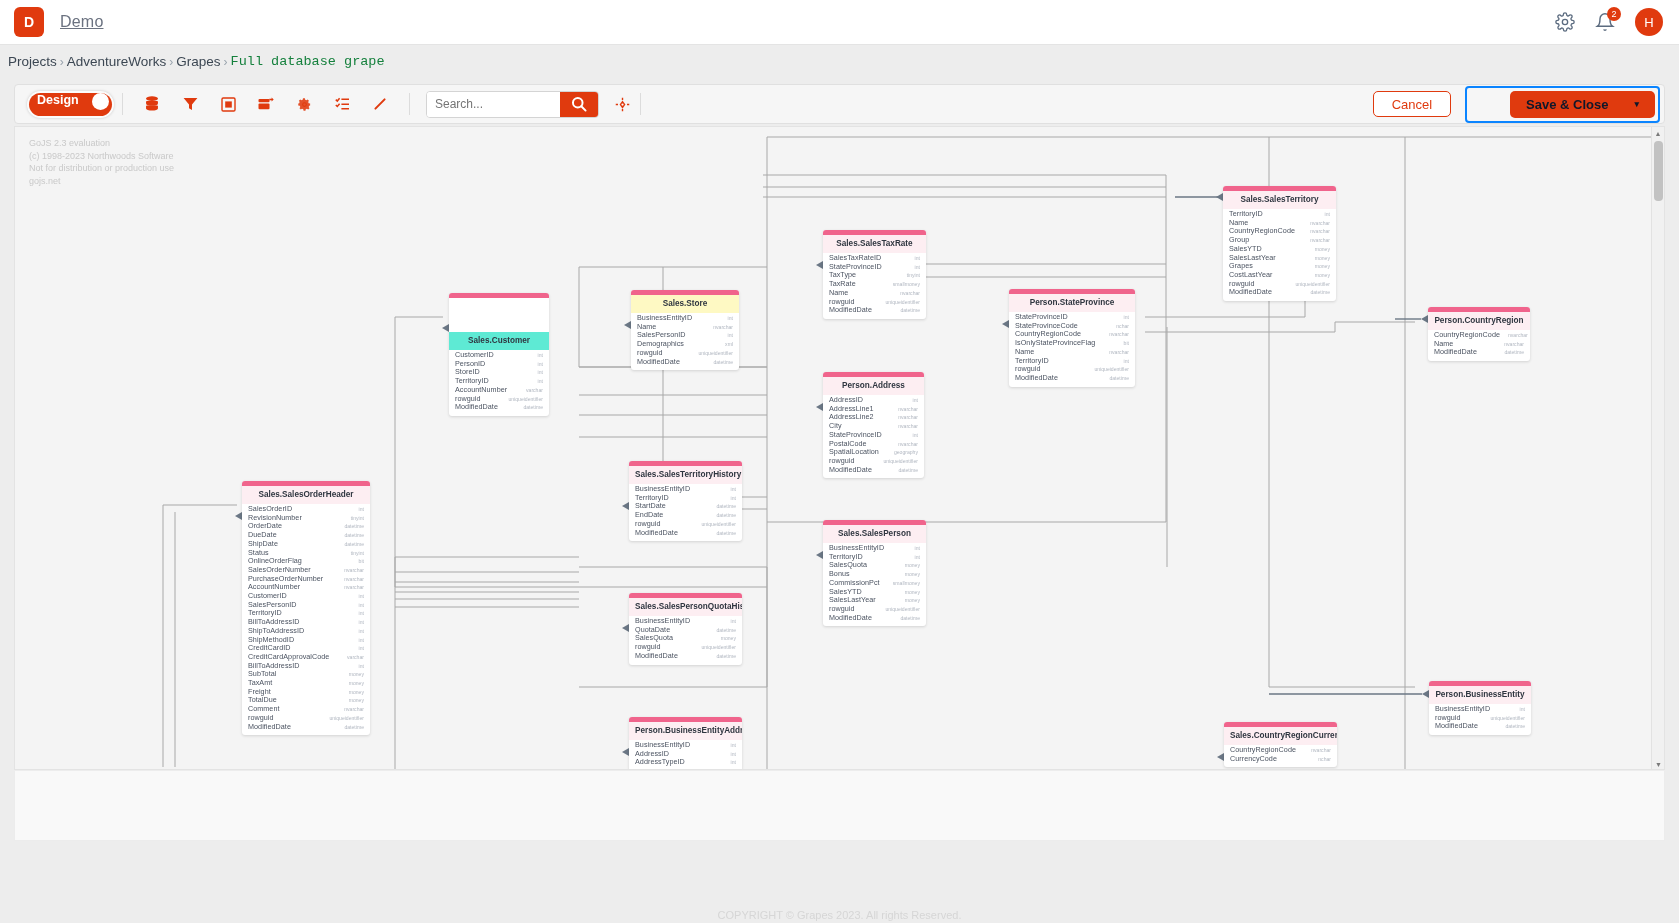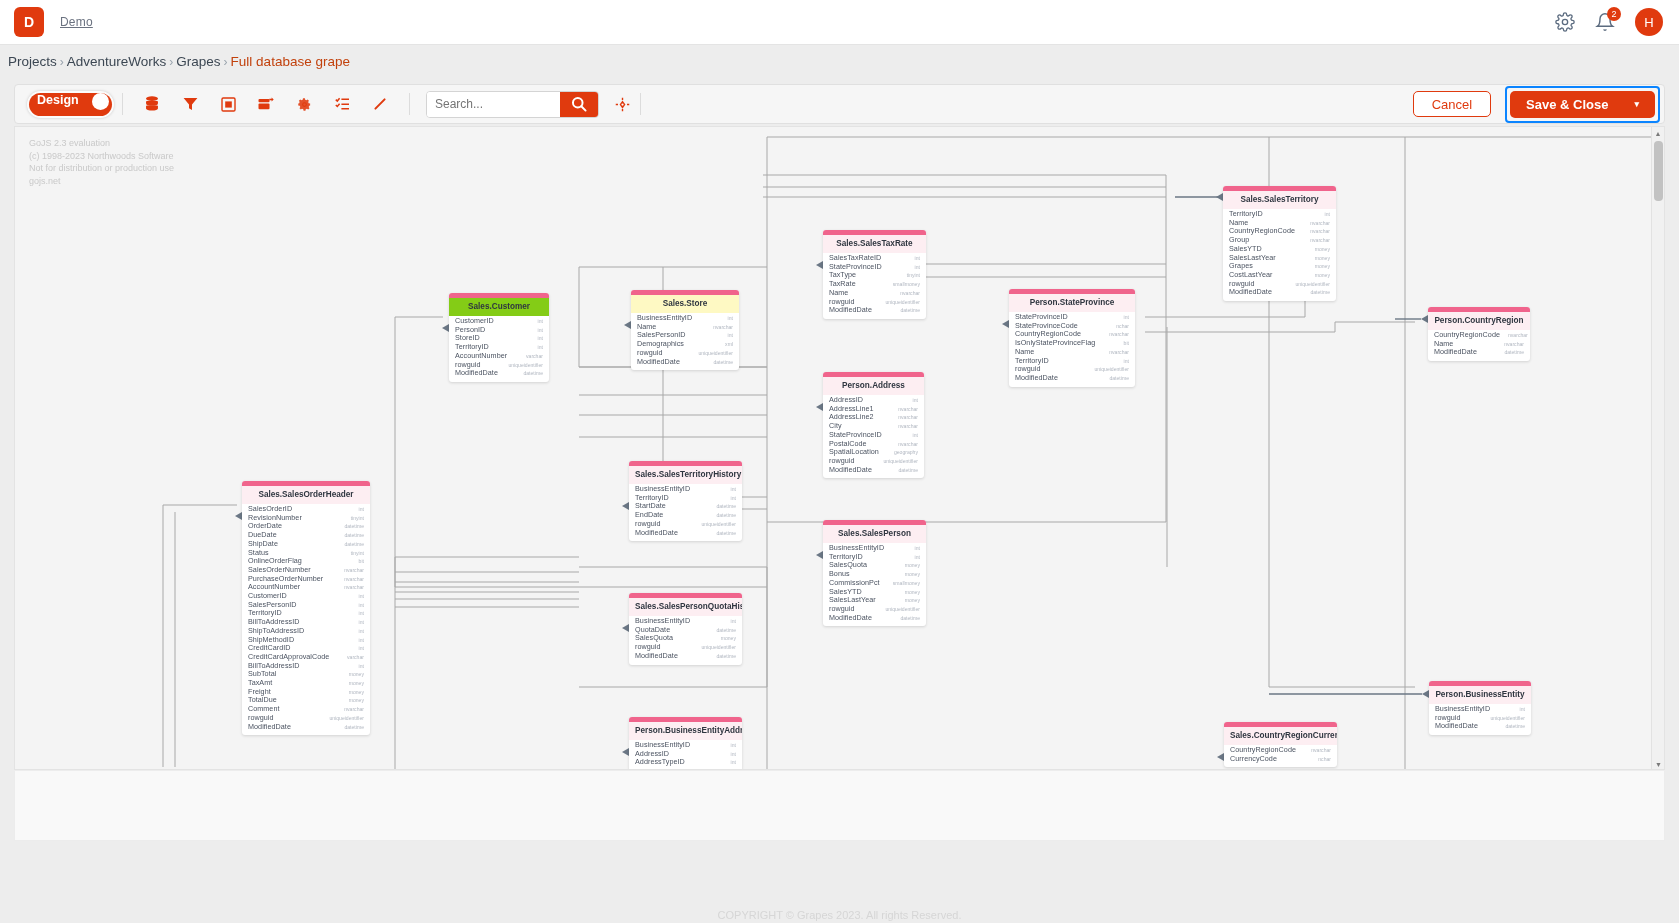--- a/index.html
+++ b/index.html
@@ -16,21 +16,21 @@
     position: absolute; left: 0; top: 0; width: 1679px; height: 45px;
     background: #ffffff; display: flex; align-items: center;
     border-bottom: 1px solid #e4e4e4;
   }
   .brand-badge {
     width: 30px; height: 30px; border-radius: 6px; background: #e03a0e;
     color: #fff; font-size: 14px; font-weight: bold;
     display: flex; align-items: center; justify-content: center;
     margin-left: 14px;
   }
-  .brand-title { margin-left: 16px; font-size: 12px; color: #6b7280; letter-spacing: .2px; text-decoration: underline; }
+  .brand-title { margin-left: 16px; font-size: 16px; color: #6b7280; letter-spacing: .2px; text-decoration: underline; }
   .topbar-right { margin-left: auto; display: flex; align-items: center; gap: 20px; padding-right: 16px; }
   .ticon { width: 20px; height: 20px; color: #5b6b7f; position: relative; cursor: pointer; }
   .ticon svg { width: 20px; height: 20px; display: block; }
   .bell-badge {
     position: absolute; right: -6px; top: -5px; min-width: 14px; height: 14px;
     border-radius: 7px; background: #e03a0e; color: #fff; font-size: 9px;
     display: flex; align-items: center; justify-content: center; padding: 0 3px;
   }
   .avatar {
     width: 28px; height: 28px; border-radius: 50%; background: #e03a0e; color: #fff;
@@ -38,21 +38,21 @@
     cursor: pointer;
   }
 
   
   .breadcrumb {
     position: absolute; left: 0; top: 45px; width: 1679px; height: 33px;
     display: flex; align-items: center; padding-left: 8px;
     font-size: 13.5px; color: #3c4753;
   }
   .crumb { cursor: pointer; white-space: nowrap; }
-  .crumb.last { color: #c2410c; cursor: default; }
+  .crumb.last { color: #15803d; cursor: default; font-family: Liberation Mono, monospace; }
   .crumb-sep { margin: 0 3px; color: #9aa4ae; font-size: 12px; }
 
   
   .toolbar-wrap {
     position: absolute; left: 14px; top: 84px; width: 1651px; height: 40px;
     background: #f6f6f6; border: 1px solid #e0e0e0; border-radius: 4px;
     display: flex; align-items: center;
   }
   .design-toggle {
     margin-left: 14px; height: 23px; width: 83px; border-radius: 12px;
@@ -88,24 +88,25 @@
   .btn-cancel {
     border: 1px solid #e03a0e; color: #e03a0e; background: #fff; border-radius: 5px;
     height: 26px; padding: 0 18px; font-size: 13px; cursor: pointer;
     font-family: "Liberation Sans", sans-serif;
   }
   .save-focus {
     margin-left: 14px; border: 2px solid #0a84ff; border-radius: 4px; padding: 3px;
     display: flex; align-items: center;
   }
   .btn-save {
-    background: #e03a0e; color: #ffffff; border: none; border-radius: 5px; height: 27px;
+    background: #e03a0e; color: #0f172a; border: none; border-radius: 5px; height: 27px;
     padding: 0 16px; font-size: 13px; font-weight: bold; cursor: pointer;
     display: flex; align-items: center; gap: 26px;
     font-family: "Liberation Sans", sans-serif;
+    margin-left: 40px;
   }
   .caret { font-size: 9px; }
 
   
   .canvas {
     position: absolute; left: 14px; top: 126px; width: 1651px; height: 644px;
     background: #f4f4f4; overflow: hidden; border: 1px solid #e3e3e3;
   }
   .watermark {
     position: absolute; left: 14px; top: 10px; font-size: 9px; color: #c9c9c9;
@@ -346,21 +347,21 @@
         <path d="M227 385 l-7 4 7 4 z"></path>
         <path d="M614 497 l-7 4 7 4 z"></path>
         <path d="M614 621 l-7 4 7 4 z"></path>
         <path d="M1209 626 l-7 4 7 4 z"></path>
       </g>
     </svg>
 
     <div class="nodes">
         <div class="node" style="left: 434px; top: 166px; width: 100px;">
           <div class="node-bar" style="background: rgb(240, 100, 140);"></div>
-          <div class="node-title" style="background: #84cc16;">Sales.Customer</div>
+          <div class="node-title" style="background: #5eead4; margin-top: 34px;">Sales.Customer</div>
           <div class="node-fields">
             <div class="field">
               <span class="fname">CustomerID</span>
               <span class="ftype">int</span>
             </div>
             <div class="field">
               <span class="fname">PersonID</span>
               <span class="ftype">int</span>
             </div>
             <div class="field">

